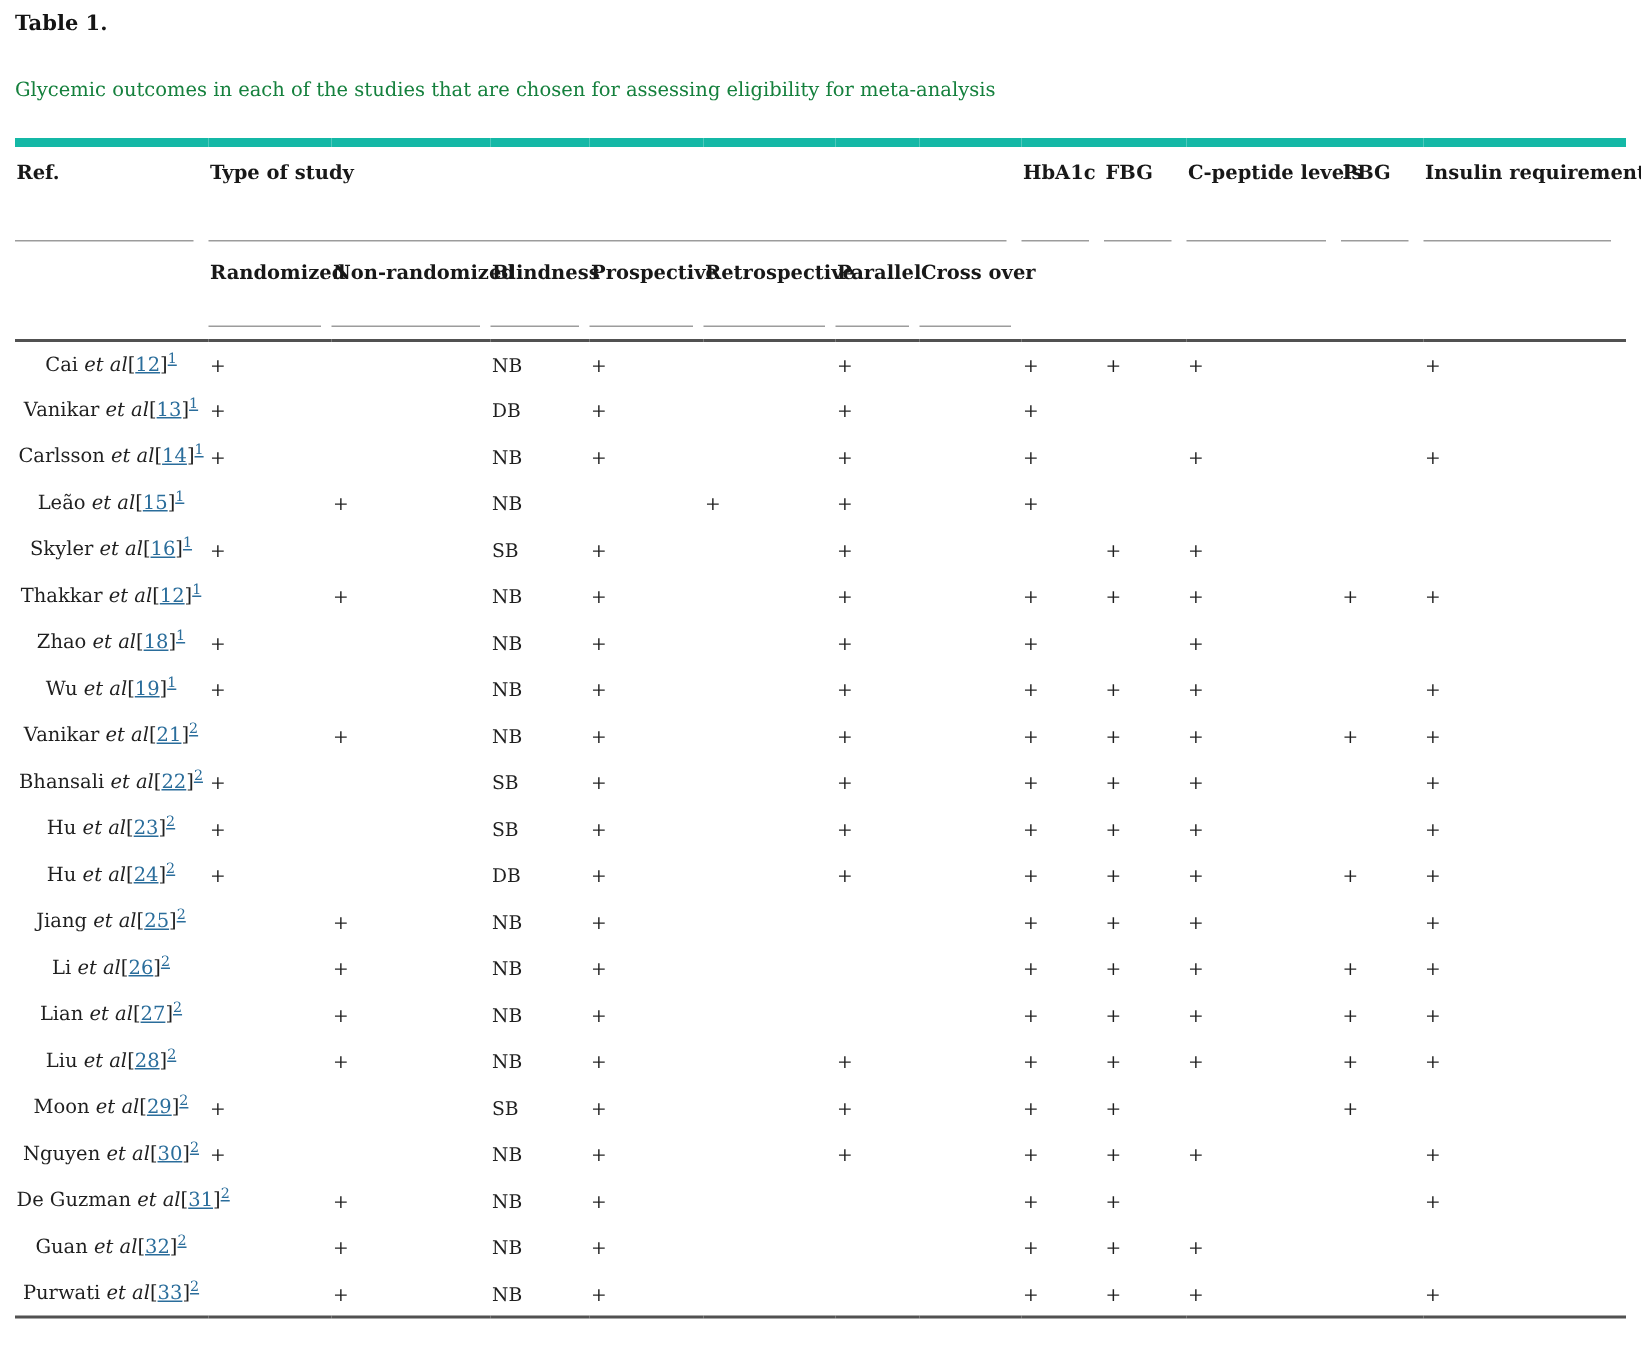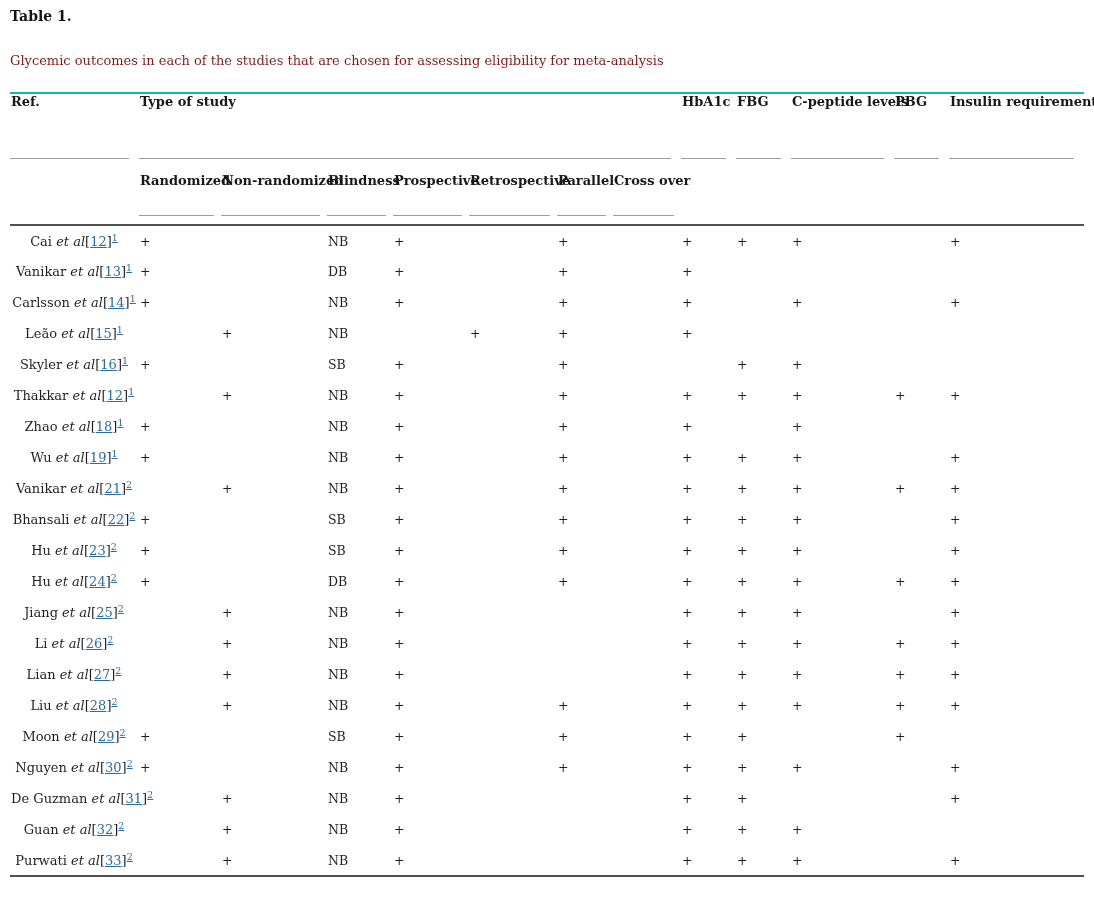--- a/index.html
+++ b/index.html
@@ -15,21 +15,21 @@
   .title {
     margin: 0;
     font-size: 14px;
     font-weight: bold;
     color: #141414;
     line-height: 1.2;
   }
   .caption {
     margin: 28px 0 0 0;
     font-size: 13px;
-    color: #7f1d1d;
+    color: #15803d;
     line-height: 1.2;
   }
   table.studies {
     margin-top: 24px;
     width: 1074px;
     table-layout: fixed;
     border-collapse: collapse;
   }
   col.c0  { width: 129px; }
   col.c1  { width: 82px;  }
@@ -49,21 +49,22 @@
     font-size: 13px;
     text-align: left;
     vertical-align: top;
     position: relative;
     white-space: nowrap;
     color: #181818;
     padding: 0 0 0 1px;
   }
   tr.h-top th {
     height: 66px;
-    border-top: 2px solid #14b8a6;
+    padding-top: 10px;
+    border-top: 6px solid #14b8a6;
   }
   tr.h-sub th {
     height: 66px;
     padding-top: 14px;
     border-bottom: 2px solid #515151;
   }
   th.seg::after {
     content: "";
     position: absolute;
     left: 0; right: 10px; bottom: 0;

